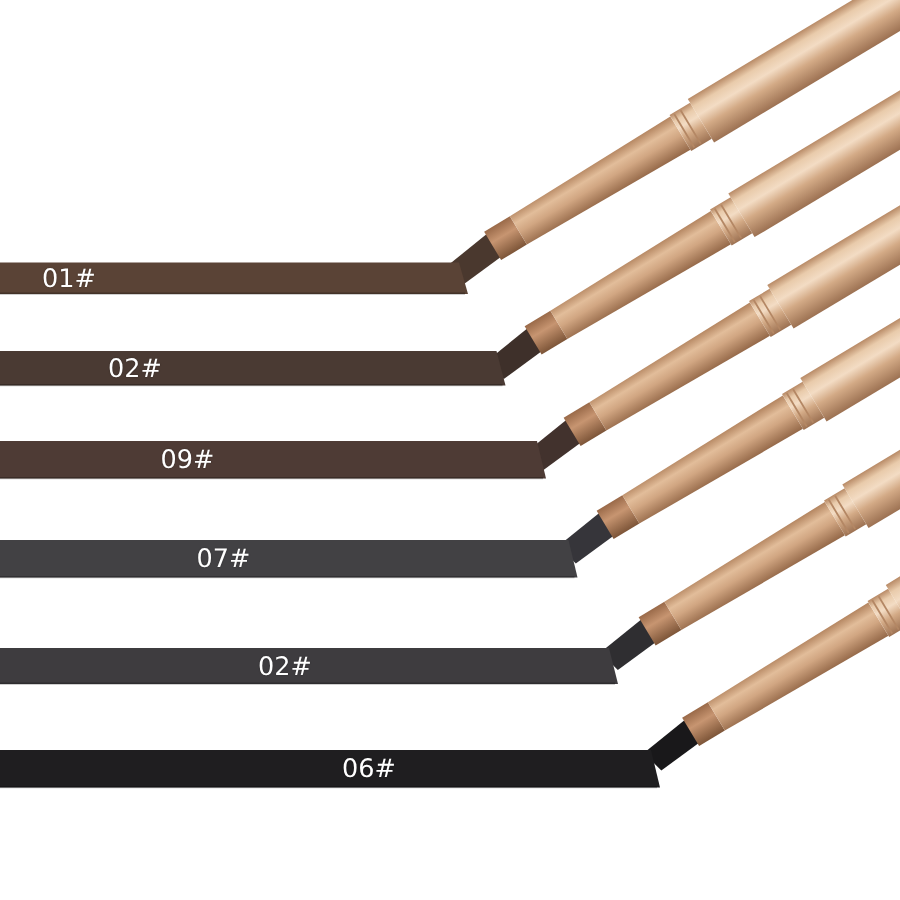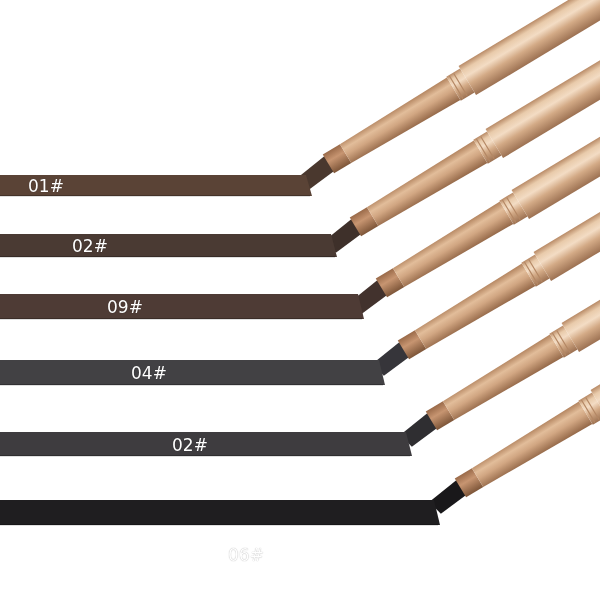--- a/index.html
+++ b/index.html
@@ -105,17 +105,17 @@
         <rect x="0" y="455" width="410" height="1.5" fill="rgba(0,0,0,0.25)"></rect>
         <path d="M0 500 L434 500 L440 525 L0 525 Z" fill="#1f1e20"></path>
         <rect x="0" y="524" width="438" height="1.5" fill="rgba(0,0,0,0.25)"></rect>
       </g>
   </svg>
 
   <div id="labels">
       <span class="swatch-label" style="left: 28px; top: 178px;">01#</span>
       <span class="swatch-label" style="left: 72px; top: 238px;">02#</span>
       <span class="swatch-label" style="left: 107px; top: 299px;">09#</span>
-      <span class="swatch-label" style="left: 131px; top: 365px;">04#</span>
+      <span class="swatch-label" style="left: 131px; top: 365px;">07#</span>
       <span class="swatch-label" style="left: 172px; top: 436.5px;">02#</span>
-      <span class="swatch-label" style="left: 228px; top: 505px; margin-top: 42px;">06#</span>
+      <span class="swatch-label" style="left: 228px; top: 505px;">06#</span>
     </div>
 </div>
 
 </body></html>

